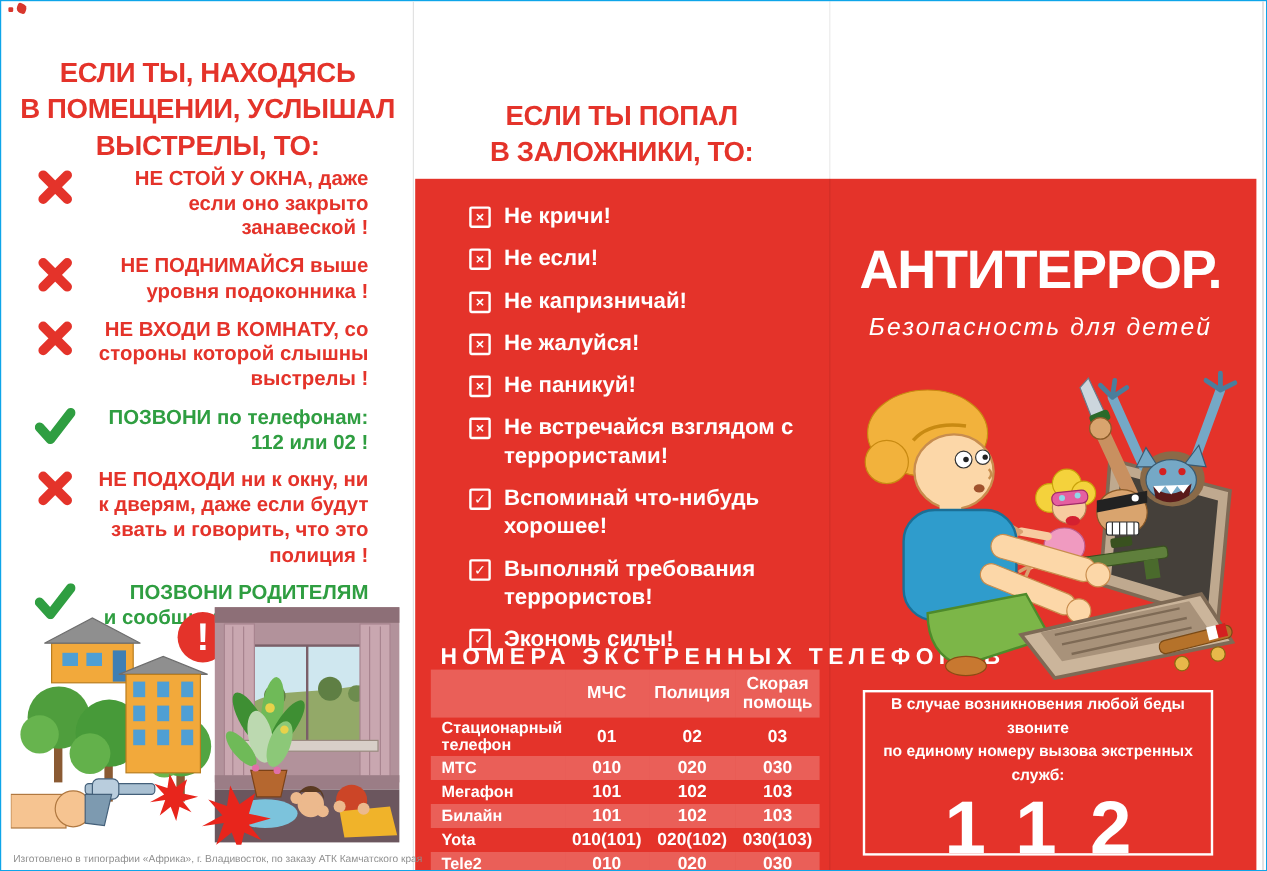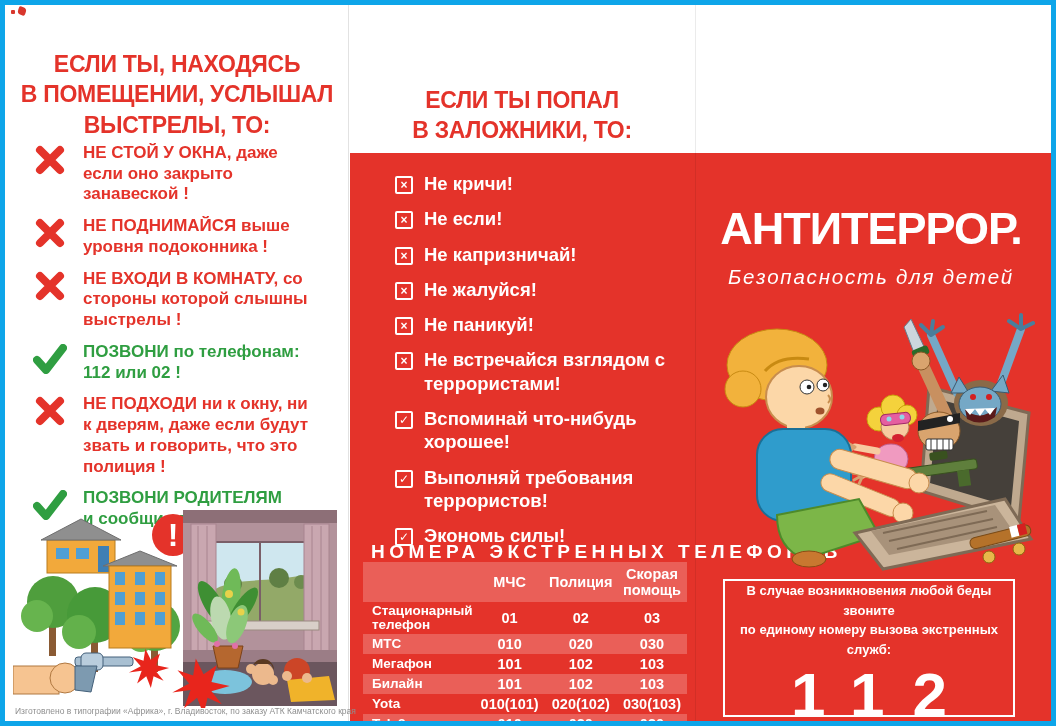--- a/index.html
+++ b/index.html
@@ -4,39 +4,39 @@
 <style>
   :root{
     --red:#e4332a;
     --green:#2f9e41;
     --stripe:rgba(255,255,255,0.22);
   }
   html,body{margin:0;padding:0;background:#fff;}
   .canvas{
     position:relative;width:1056px;height:726px;background:#ffffff;
     font-family:"Liberation Sans","DejaVu Sans",sans-serif;
-    border:5px solid #0ea5e9;box-sizing:border-box;overflow:hidden;
+    border:1px solid #0ea5e9;box-sizing:border-box;overflow:hidden;
   }
   
   .pm{position:absolute;background:#d8372d;}
   .pm1{left:6px;top:5px;width:4px;height:4px;border-radius:1px;}
   .pm2{left:13px;top:2px;width:8px;height:8px;border-radius:2px 4px 2px 4px;transform:rotate(20deg);}
   
   .fold{position:absolute;top:0;bottom:0;width:1px;}
   .fold1{left:343px;background:#e2e2e2;}
   .fold2{left:690px;background:rgba(0,0,0,0.08);}
   .edge-line{left:1051px;background:#cfcfcf;}
   
   .red-backdrop{position:absolute;left:345px;top:148px;width:701px;height:578px;background:var(--red);}
 
   
   .lp-title{position:absolute;left:12px;top:44px;width:320px;text-align:center;
     color:var(--red);font-size:23px;font-weight:bold;line-height:1.32;letter-spacing:-0.3px;}
   .lp-list{position:absolute;left:26px;top:138px;width:302px;list-style:none;margin:0;padding:0;}
-  .lp-list li{display:flex;gap:14px;margin-bottom:11px;align-items:flex-start;}
+  .lp-list li{display:flex;gap:14px;margin-bottom:11px;align-items:flex-start;text-align:right;}
   .lp-list .mark{flex:0 0 38px;display:flex;justify-content:center;padding-top:2px;}
   .lp-list .txt{font-size:17px;font-weight:bold;line-height:1.22;color:var(--red);width:228px;}
   .lp-list li.do .txt{color:var(--green);}
   .lp-list .line2{display:block;}
   .lp-footer{position:absolute;left:10px;bottom:5px;width:334px;font-size:8.5px;color:#8f8f8f;white-space:nowrap;}
   .lp-art{position:absolute;left:8px;top:503px;}
 
   
   .mp-title{position:absolute;left:352px;top:48px;width:330px;text-align:center;
     color:var(--red);font-size:23px;font-weight:bold;line-height:1.32;letter-spacing:-0.3px;margin-top:32px;}

